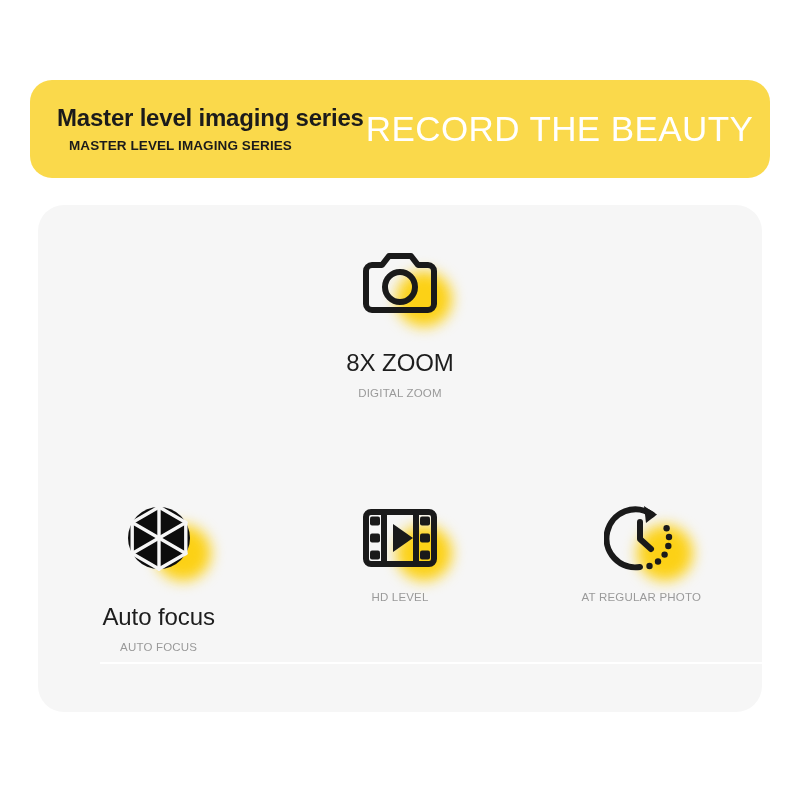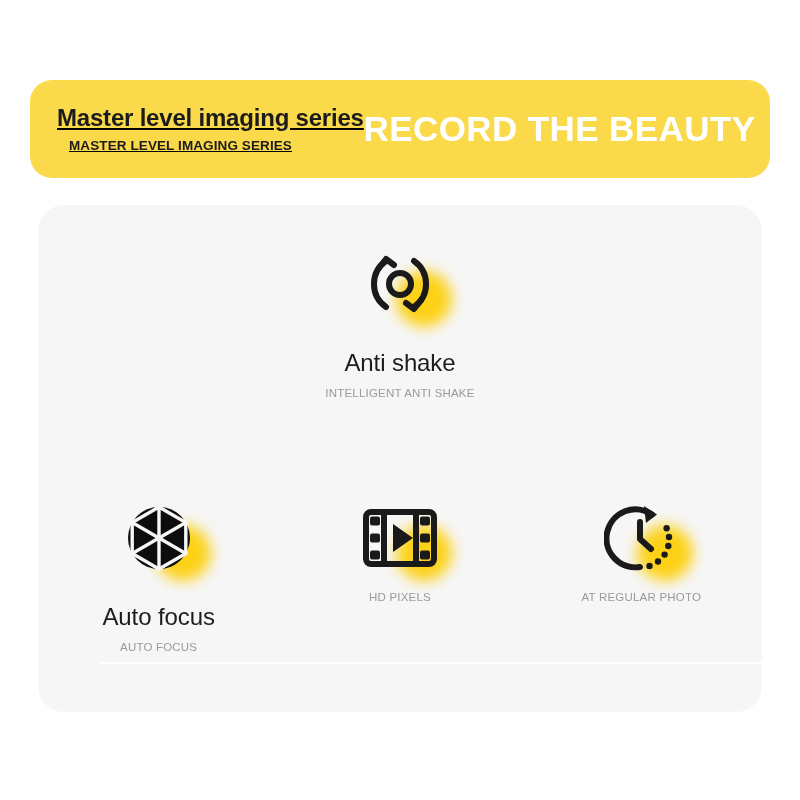--- a/index.html
+++ b/index.html
@@ -27,21 +27,20 @@
     display: flex;
     align-items: center;
   }
   .banner-left {
     margin-left: 27px;
     display: flex;
     flex-direction: column;
     align-items: flex-start;
     justify-content: center;
     width: 300px;
-    text-decoration: underline;
   }
   .banner-title {
     font-size: 24px;
     font-weight: 700;
     color: #1b1b1b;
     letter-spacing: -0.2px;
     line-height: 1.1;
     white-space: nowrap;
   }
   .banner-sub {
@@ -50,21 +49,21 @@
     font-size: 13.5px;
     font-weight: 700;
     color: #1b1b1b;
     letter-spacing: 0.1px;
     white-space: nowrap;
   }
   .banner-headline {
     flex: 1;
     text-align: center;
     font-size: 35px;
-    font-weight: 700;
+    font-weight: 400;
     color: #ffffff;
     letter-spacing: 0.4px;
     margin-right: 8px;
     white-space: nowrap;
   }
 
   
   .card {
     position: absolute;
     left: 38px;
@@ -143,35 +142,32 @@
     <div class="banner-sub">MASTER LEVEL IMAGING SERIES</div>
   </div>
   <div class="banner-headline">RECORD THE BEAUTY</div>
 </div>
 
 <div class="card">
 
   <div class="grid-row">
 
 
-    <div class="cell">
-      <div class="icon-wrap">
-        <div class="glow"></div>
-        <svg class="icon-svg" width="72" height="72" viewBox="0 0 72 72">
-          <path d="M22 13 A28 28 0 0 0 22 59" fill="none" stroke="#1a1a1a" stroke-width="6" stroke-linecap="round"></path>
-          <path d="M50 13 A28 28 0 0 1 50 59" fill="none" stroke="#1a1a1a" stroke-width="6" stroke-linecap="round"></path>
-          <path d="M15 20 L22 11 L30 17" fill="none" stroke="#1a1a1a" stroke-width="6" stroke-linecap="round" stroke-linejoin="round"></path>
-          <path d="M57 52 L50 61 L42 55" fill="none" stroke="#1a1a1a" stroke-width="6" stroke-linecap="round" stroke-linejoin="round"></path>
-          <circle cx="36" cy="36" r="11" fill="none" stroke="#1a1a1a" stroke-width="6"></circle>
-        </svg>
-      </div>
-      <div class="cell-title">Anti shake</div>
-      <div class="cell-sub">INTELLIGENT ANTI SHAKE</div>
-    </div>
-
+
+    <div class="cell">
+      <div class="icon-wrap">
+        <div class="glow"></div>
+        <svg class="icon-svg" width="82" height="66" viewBox="0 0 82 66">
+          <path d="M7 20 a6 6 0 0 1 6 -6 H23 L30 5 H52 L59 14 H69 a6 6 0 0 1 6 6 V53 a6 6 0 0 1 -6 6 H13 a6 6 0 0 1 -6 -6 Z" fill="none" stroke="#1a1a1a" stroke-width="6" stroke-linejoin="round"></path>
+          <circle cx="41" cy="36" r="15" fill="none" stroke="#1a1a1a" stroke-width="6"></circle>
+        </svg>
+      </div>
+      <div class="cell-title">8X ZOOM</div>
+      <div class="cell-sub">DIGITAL ZOOM</div>
+    </div>
   </div>
 
   <div class="divider"></div>
 
   <div class="grid-row">
 
     <div class="cell">
       <div class="icon-wrap">
         <div class="glow"></div>
         <svg class="icon-svg" width="72" height="72" viewBox="0 0 72 72">
@@ -210,21 +206,21 @@
             <rect x="9" y="11.5" width="10" height="9" rx="2"></rect>
             <rect x="9" y="28.5" width="10" height="9" rx="2"></rect>
             <rect x="9" y="45.5" width="10" height="9" rx="2"></rect>
             <rect x="59" y="11.5" width="10" height="9" rx="2"></rect>
             <rect x="59" y="28.5" width="10" height="9" rx="2"></rect>
             <rect x="59" y="45.5" width="10" height="9" rx="2"></rect>
           </g>
           <path d="M32 19 L52 33 L32 47 Z" fill="#1a1a1a"></path>
         </svg>
       </div>
-      <div class="cell-sub">HD PIXELS</div>
+      <div class="cell-sub">HD LEVEL</div>
     </div>
 
     <div class="cell">
       <div class="icon-wrap">
         <div class="glow"></div>
         <svg class="icon-svg" width="74" height="72" viewBox="0 0 74 72">
           <path d="M48 12.5 A29 29 0 1 0 36 65" fill="none" stroke="#1a1a1a" stroke-width="6" stroke-linecap="round"></path>
           <path d="M40 4 L53 12.5 L42 21" fill="#1a1a1a"></path>
           <g fill="#1a1a1a">
             <circle cx="45.5" cy="64.0" r="3.2"></circle>

